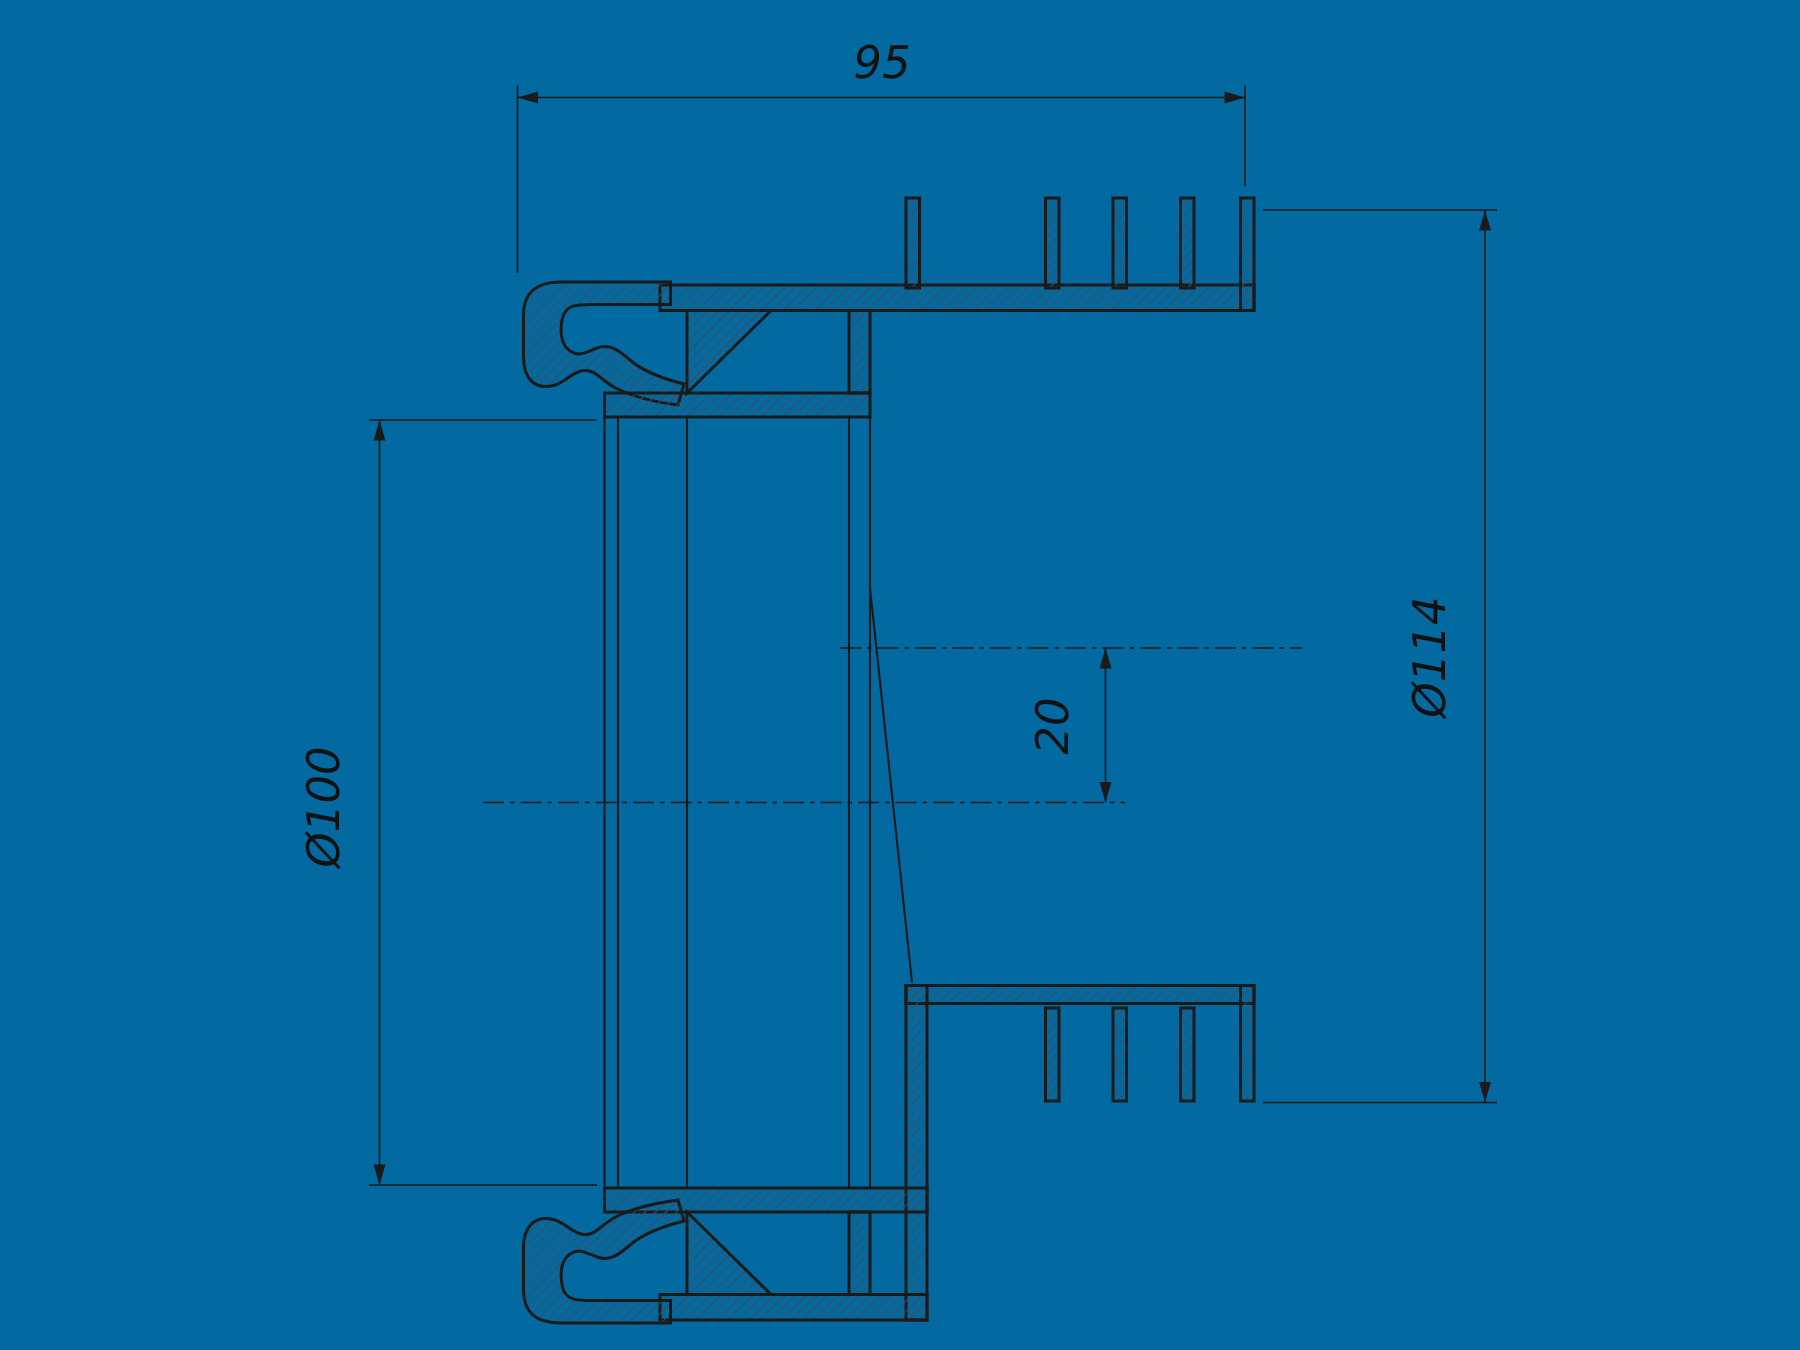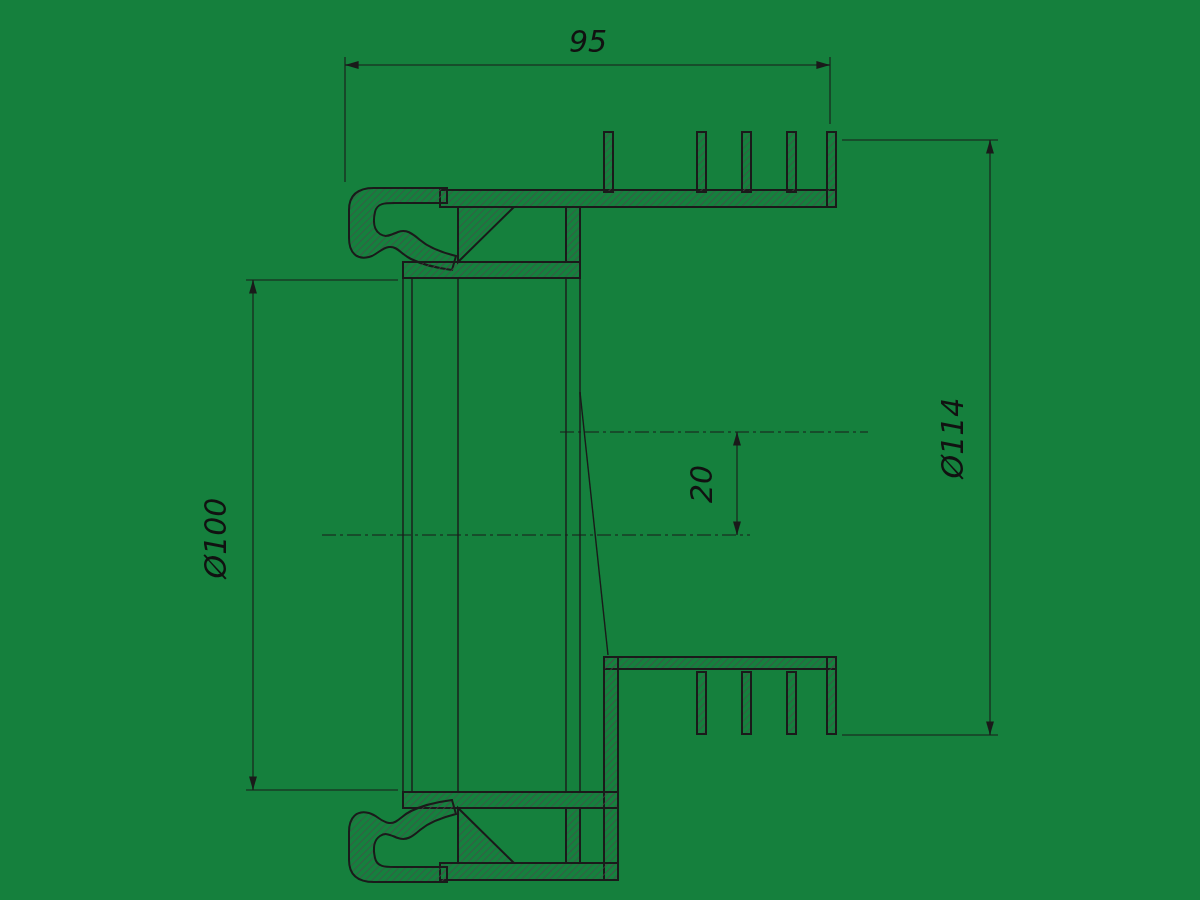--- a/index.html
+++ b/index.html
@@ -5,21 +5,21 @@
   html, body {
     margin: 0;
     padding: 0;
     background: #ffffff;
     font-family: "DejaVu Sans", sans-serif;
   }
   .canvas {
     position: relative;
     width: 1200px;
     height: 900px;
-    background: #15803d;
+    background: #0369a1;
     overflow: hidden;
   }
   svg { display: block; }
   .wall { fill: url(#hatch); stroke: #1a1a1a; stroke-width: 2; }
   .thin { stroke: #1a1a1a; stroke-width: 1.4; fill: none; }
   .dim  { stroke: #1a1a1a; stroke-width: 1.1; fill: none; }
   .cline { stroke: #1a1a1a; stroke-width: 1.1; fill: none; stroke-dasharray: 14 4 3 4; }
   .dimtext {
     font-family: "DejaVu Sans", sans-serif;
     font-style: italic;

